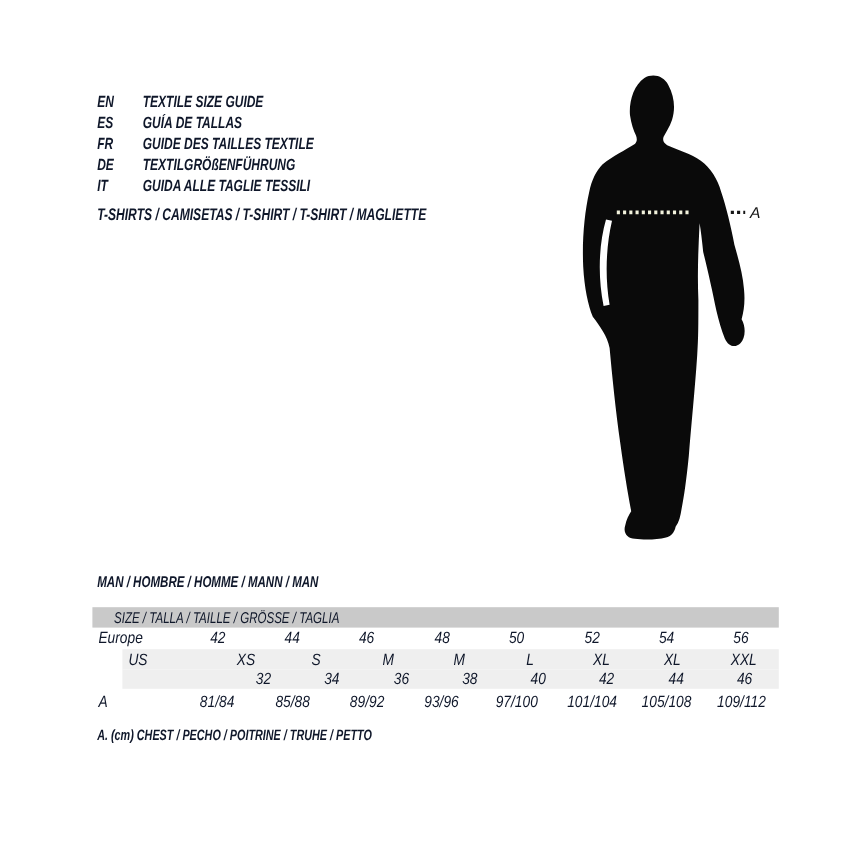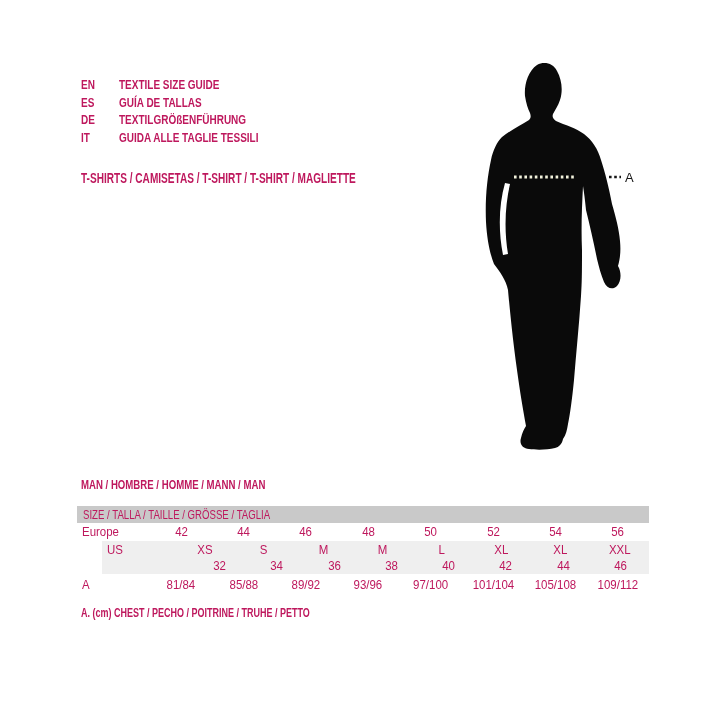--- a/index.html
+++ b/index.html
@@ -1,18 +1,18 @@
 <!DOCTYPE html>
 <html><head>
 <meta charset="utf-8">
 <style>
   html,body { margin:0; padding:0; background:#ffffff; }
   .stage {
     position:relative; width:720px; height:720px; background:#ffffff;
-    font-family:"Liberation Sans", sans-serif; color:#be185d; overflow:hidden;
+    font-family:"Liberation Sans", sans-serif; color:#0f172a; overflow:hidden;font-style:italic;
   }
   
   .cx  { display:inline-block; transform:scaleX(0.74); transform-origin:0 50%; white-space:nowrap; }
   .cxp { display:inline-block; transform:scaleX(0.72); transform-origin:0 50%; white-space:nowrap; }
   .cxs { display:inline-block; transform:scaleX(0.85); transform-origin:50% 50%; white-space:nowrap; }
   .cxl { display:inline-block; transform:scaleX(0.85); transform-origin:0 50%; white-space:nowrap; }
 
   .lang-block { position:absolute; left:81px; top:76px; }
   .lang-row   { display:flex; height:17.5px; line-height:17.5px;
                 font-size:13.5px; font-weight:700; }
@@ -23,21 +23,21 @@
   .product-block > div { height:19px; line-height:19px; }
 
   .figure-svg { position:absolute; left:478px; top:58px; width:160px; height:400px; }
   .figure-svg text { font-family:"Liberation Sans", sans-serif; font-size:13px; fill:#161616; }
 
   .section-title { position:absolute; left:81px; top:477px; height:16px; line-height:16px;
                    font-size:13px; font-weight:700; }
 
   .size-table { position:absolute; left:77px; top:506px; width:572px; font-size:13.5px; }
   .t-header   { height:17px; line-height:17px; background:#c9c9c9;
-                padding-left:6px; font-size:13px; }
+                padding-left:18px; font-size:13px; }
   .t-row      { display:flex; }
   .t-row.band { background:#efefef;margin-left:25px; }
   .r0 { height:18px; line-height:18px; }
   .r1 { height:17px; line-height:17px; }
   .r2 { height:16px; line-height:16px;padding-left:16px; }
   .r3 { height:21px; line-height:21px; }
   .t-label { width:68px; padding-left:5px; text-align:left; }
   .t-cell  { flex:1; text-align:center; }
 
   .footnote { position:absolute; left:81px; top:606px; height:15px; line-height:15px;
@@ -49,20 +49,24 @@
 <div class="stage">
 
   <div class="lang-block">
     <div class="lang-row">
       <span class="lang-code"><span class="cx">EN</span></span>
       <span class="cx">TEXTILE SIZE GUIDE</span>
     </div>
     <div class="lang-row">
       <span class="lang-code"><span class="cx">ES</span></span>
       <span class="cx">GUÍA DE TALLAS</span>
+    </div>
+    <div class="lang-row">
+      <span class="lang-code"><span class="cx">FR</span></span>
+      <span class="cx">GUIDE DES TAILLES TEXTILE</span>
     </div>
     <div class="lang-row">
       <span class="lang-code"><span class="cx">DE</span></span>
       <span class="cx">TEXTILGRÖßENFÜHRUNG</span>
     </div>
     <div class="lang-row">
       <span class="lang-code"><span class="cx">IT</span></span>
       <span class="cx">GUIDA ALLE TAGLIE TESSILI</span>
     </div>
   </div>

